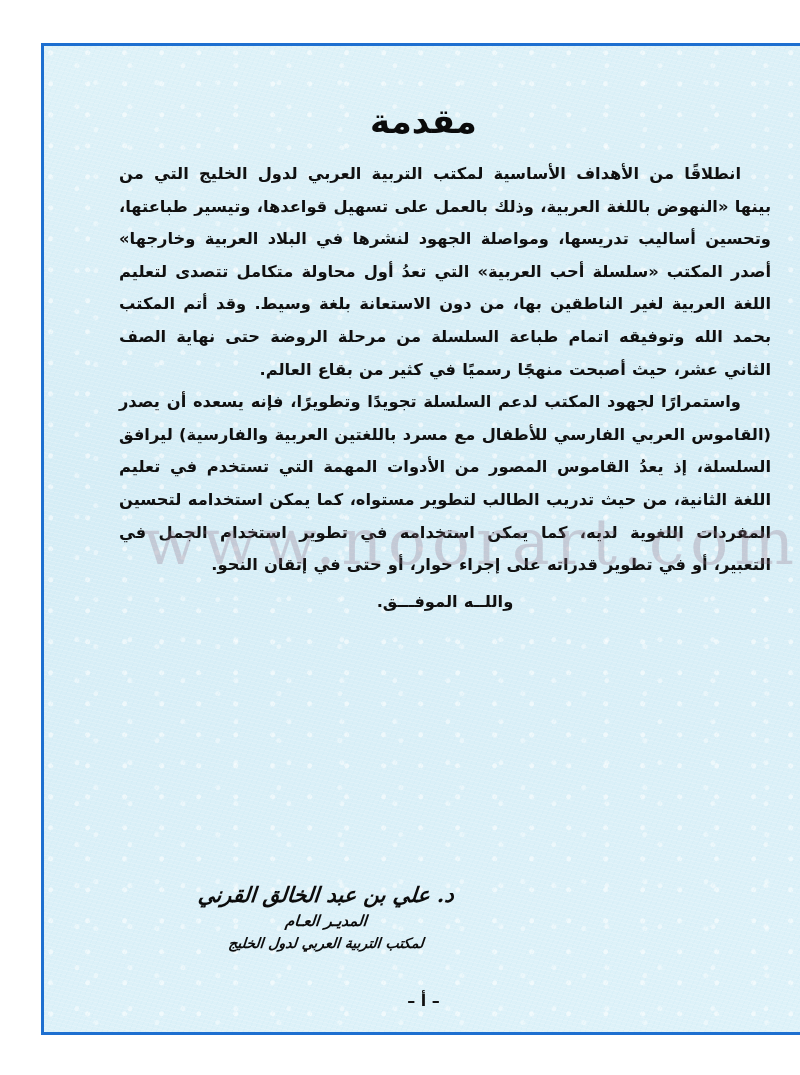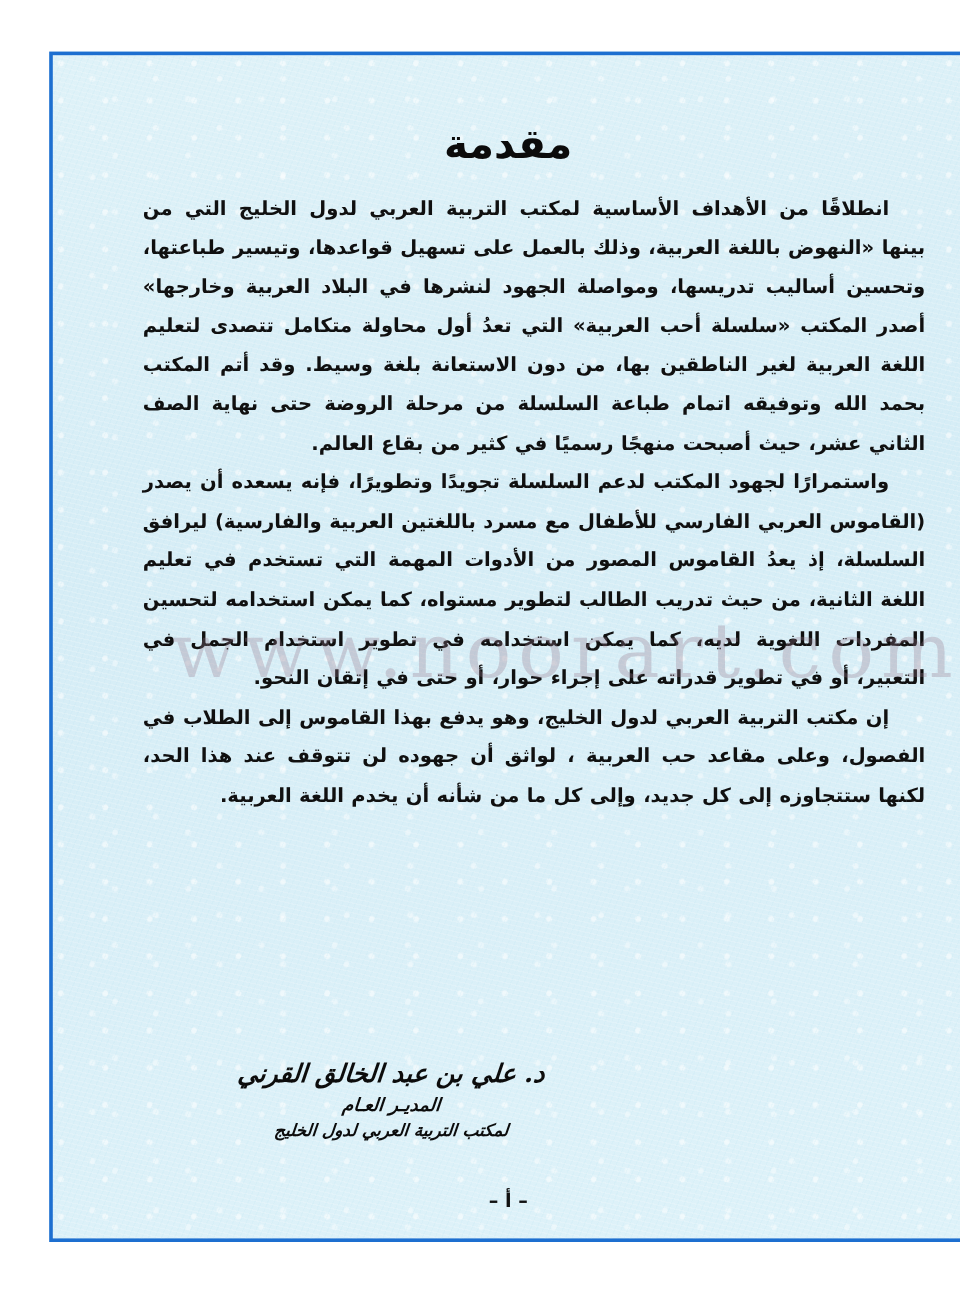--- a/index.html
+++ b/index.html
@@ -191,21 +191,21 @@
   <div id="page-frame">
     <div id="paper-grain"></div>
 
     <div id="content">
 
       <h1 id="doc-title">مقدمة</h1>
 
       <div id="body-text">
         <p>انطلاقًا من الأهداف الأساسية لمكتب التربية العربي لدول الخليج التي من بينها «النهوض باللغة العربية، وذلك بالعمل على تسهيل قواعدها، وتيسير طباعتها، وتحسين أساليب تدريسها، ومواصلة الجهود لنشرها في البلاد العربية وخارجها» أصدر المكتب «سلسلة أحب العربية» التي تعدُ أول محاولة متكامل تتصدى لتعليم اللغة العربية لغير الناطقين بها، من دون الاستعانة بلغة وسيط. وقد أتم المكتب بحمد الله وتوفيقه اتمام طباعة السلسلة من مرحلة الروضة حتى نهاية الصف الثاني عشر، حيث أصبحت منهجًا رسميًا في كثير من بقاع العالم.</p>
         <p>واستمرارًا لجهود المكتب لدعم السلسلة تجويدًا وتطويرًا، فإنه يسعده أن يصدر (القاموس العربي الفارسي للأطفال مع مسرد باللغتين العربية والفارسية) ليرافق السلسلة، إذ يعدُ القاموس المصور من الأدوات المهمة التي تستخدم في تعليم اللغة الثانية، من حيث تدريب الطالب لتطوير مستواه، كما يمكن استخدامه لتحسين المفردات اللغوية لديه، كما يمكن استخدامه في تطوير استخدام الجمل في التعبير، أو في تطوير قدراته على إجراء حوار، أو حتى في إتقان النحو.</p>
-        <p>إن مكتب التربية العربي لدول الخليج، وهو يدفع بهذا القاموس إلى الطلاب في الفصول، وعلى مقاعد حب العربية ، لواثق أن جهوده لن تتوقف عند هذا الحد، لكنها ستتجاوزه إلى كل جديد، وإلى كل ما من شأنه أن يخدم اللغة العربية.</p>
+        <p class="last-centered">واللــه الموفـــق.</p>
       </div>
 
       <div id="signature-block">
         <div id="signature-name">د. علي بن عبد الخالق القرني</div>
         <div id="signature-role">المديـر العـام</div>
         <div id="signature-org">لمكتب التربية العربي لدول الخليج</div>
       </div>
 
       <div id="page-number">– أ –</div>
 

